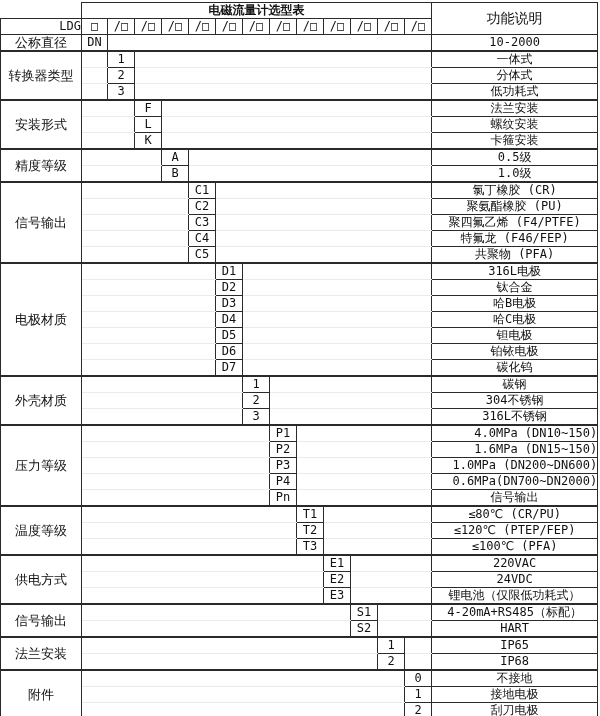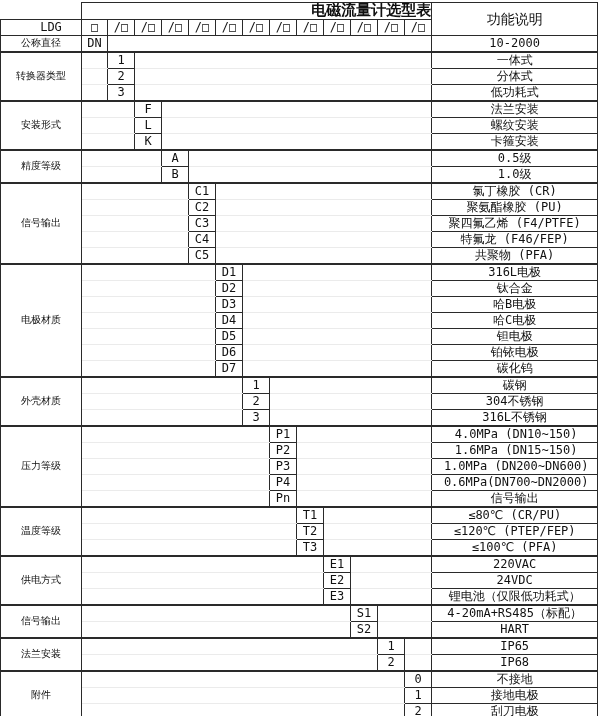--- a/index.html
+++ b/index.html
@@ -9,28 +9,28 @@
     font-family:"DejaVu Sans Mono","DejaVu Sans",monospace;
     color:#111;
   }
   td{
     border:1px solid #2a2a2a;
     padding:0;text-align:center;vertical-align:middle;
     font-size:12px;line-height:1.05;height:15px;
     overflow:hidden;white-space:nowrap;
   }
   td.blank{border:none;}
-  td.ttl{font-size:15px;font-weight:bold;text-align:right;}
+  td.ttl{font-size:12px;font-weight:bold;}
   td.hdr{font-size:14px;}
-  td.lbl{font-size:10px;}
-  td.pfx{text-align:center;padding-left:20px;}
+  td.lbl{font-size:13px;}
+  td.pfx{text-align:right;padding-left:20px;}
   td.fill{border-top-color:#ebebeb;border-bottom-color:#ebebeb;}
   tr.cat > td{border-top:2px solid #2a2a2a;}
   tr.last > td{border-bottom:2px solid #2a2a2a;}
-  td.left{text-align:center;padding-left:3px;}
+  td.left{text-align:right;padding-left:3px;}
 </style>
 </head>
 <body>
 
 <table>
   <colgroup>
     <col style="width:81px">
       <col style="width:26px">
     <col style="width:27px">
       <col style="width:27px">

